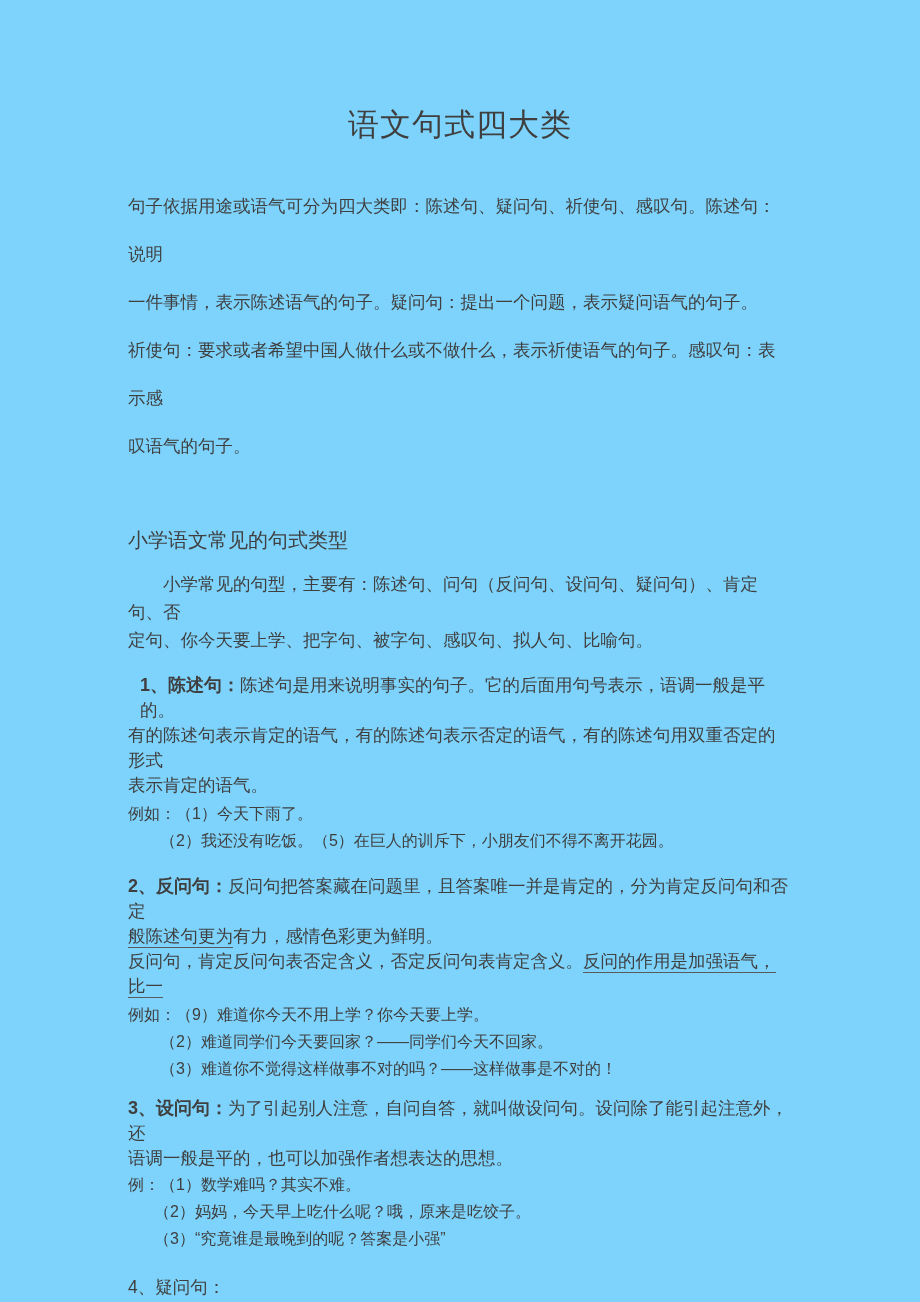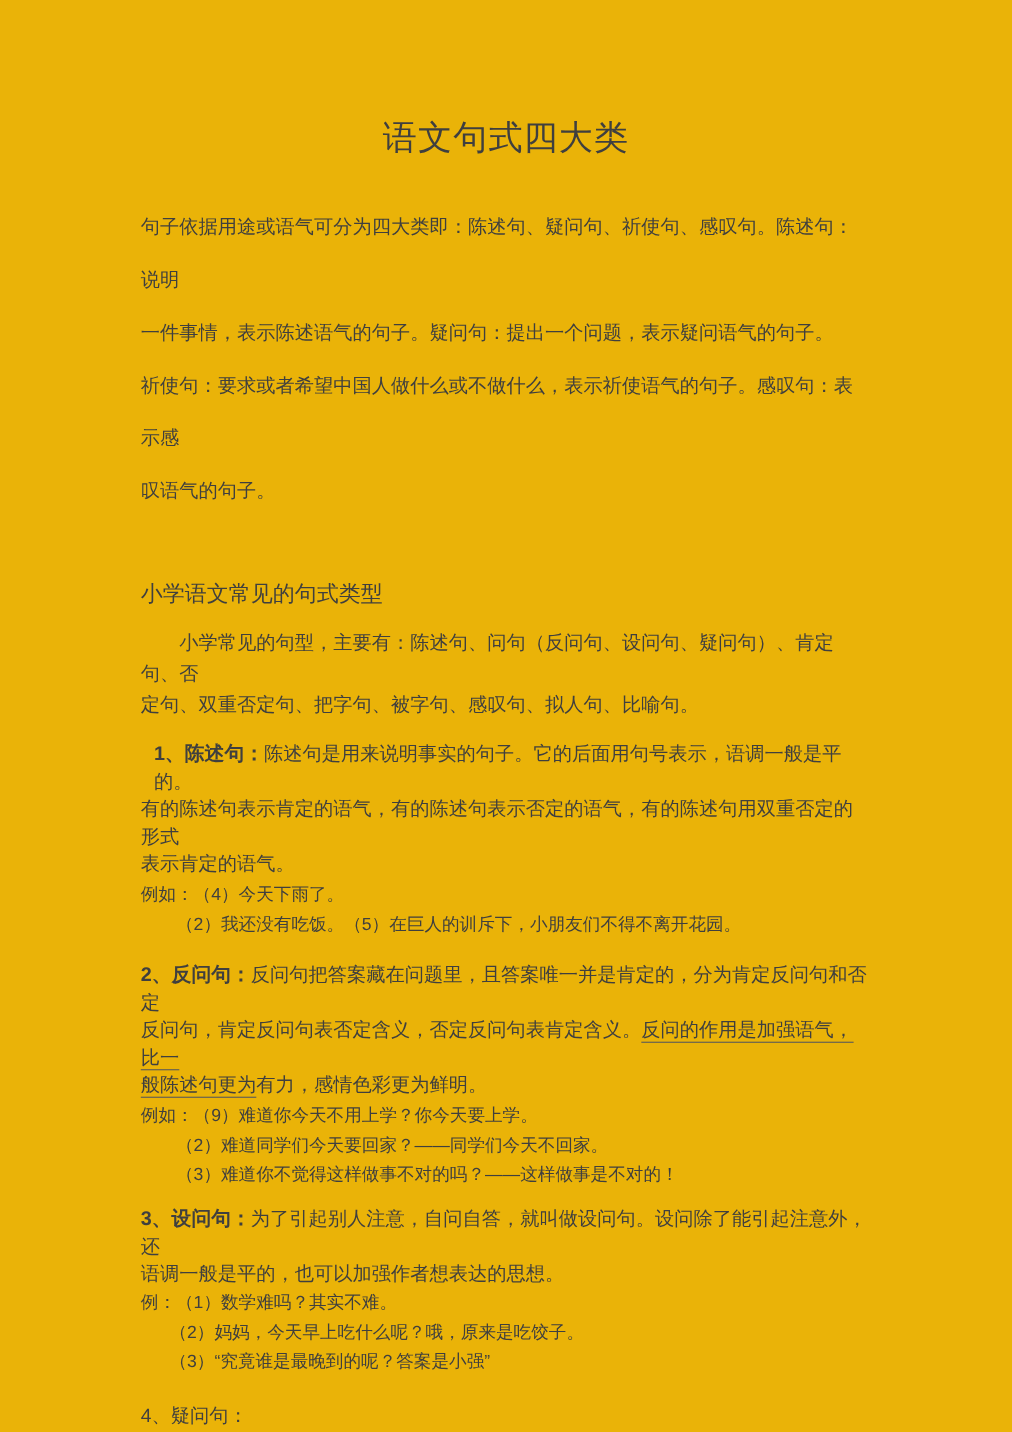--- a/index.html
+++ b/index.html
@@ -1,20 +1,20 @@
 <!DOCTYPE html>
 <html><head>
 <meta charset="utf-8">
 <style>
   html, body { margin: 0; padding: 0; background: #ffffff; }
   .page {
     width: 920px;
     height: 1302px;
     box-sizing: border-box;
-    background: #eab308;
+    background: #7dd3fc;
     color: #3f3f3f;
     font-family: "Liberation Sans", sans-serif;
     padding: 104px 128px 0 128px;
     overflow: hidden;
   }
   .doc-title {
     font-size: 31px;
     font-weight: 400;
     text-align: center;
     line-height: 42px;
@@ -77,44 +77,44 @@
     <div>句子依据用途或语气可分为四大类即：陈述句、疑问句、祈使句、感叹句。陈述句：说明</div>
     <div>一件事情，表示陈述语气的句子。疑问句：提出一个问题，表示疑问语气的句子。</div>
     <div>祈使句：要求或者希望中国人做什么或不做什么，表示祈使语气的句子。感叹句：表示感</div>
     <div>叹语气的句子。</div>
   </div>
 
   <div class="section-heading">小学语文常见的句式类型</div>
 
   <div class="overview">
     <div>　　小学常见的句型，主要有：陈述句、问句（反问句、设问句、疑问句）、肯定句、否</div>
-    <div>定句、双重否定句、把字句、被字句、感叹句、拟人句、比喻句。</div>
+    <div>定句、你今天要上学、把字句、被字句、感叹句、拟人句、比喻句。</div>
   </div>
 
   <div class="item m14">
     <div class="indent-half">
       <span class="label">1、陈述句：</span><span>陈述句是用来说明事实的句子。它的后面用句号表示，语调一般是平的。</span>
     </div>
     <div>有的陈述句表示肯定的语气，有的陈述句表示否定的语气，有的陈述句用双重否定的形式</div>
     <div>表示肯定的语气。</div>
   </div>
   <div class="examples m2">
-    <div>例如：（4）今天下雨了。</div>
+    <div>例如：（1）今天下雨了。</div>
     <div class="ex-indent-lg">（2）我还没有吃饭。（5）在巨人的训斥下，小朋友们不得不离开花园。</div>
   </div>
 
   <div class="item m20">
     <div>
       <span class="label">2、反问句：</span><span>反问句把答案藏在问题里，且答案唯一并是肯定的，分为肯定反问句和否定</span>
     </div>
     <div>
-      <span>反问句，肯定反问句表否定含义，否定反问句表肯定含义。</span><span class="ul">反问的作用是加强语气，比一</span>
+      <span class="ul">般陈述句更为</span><span>有力，感情色彩更为鲜明。</span>
     </div>
     <div>
-      <span class="ul">般陈述句更为</span><span>有力，感情色彩更为鲜明。</span>
+      <span>反问句，肯定反问句表否定含义，否定反问句表肯定含义。</span><span class="ul">反问的作用是加强语气，比一</span>
     </div>
   </div>
   <div class="examples m2">
     <div>例如：（9）难道你今天不用上学？你今天要上学。</div>
     <div class="ex-indent-lg">（2）难道同学们今天要回家？——同学们今天不回家。</div>
     <div class="ex-indent-lg">（3）难道你不觉得这样做事不对的吗？——这样做事是不对的！</div>
   </div>
 
   <div class="item m14">
     <div>

